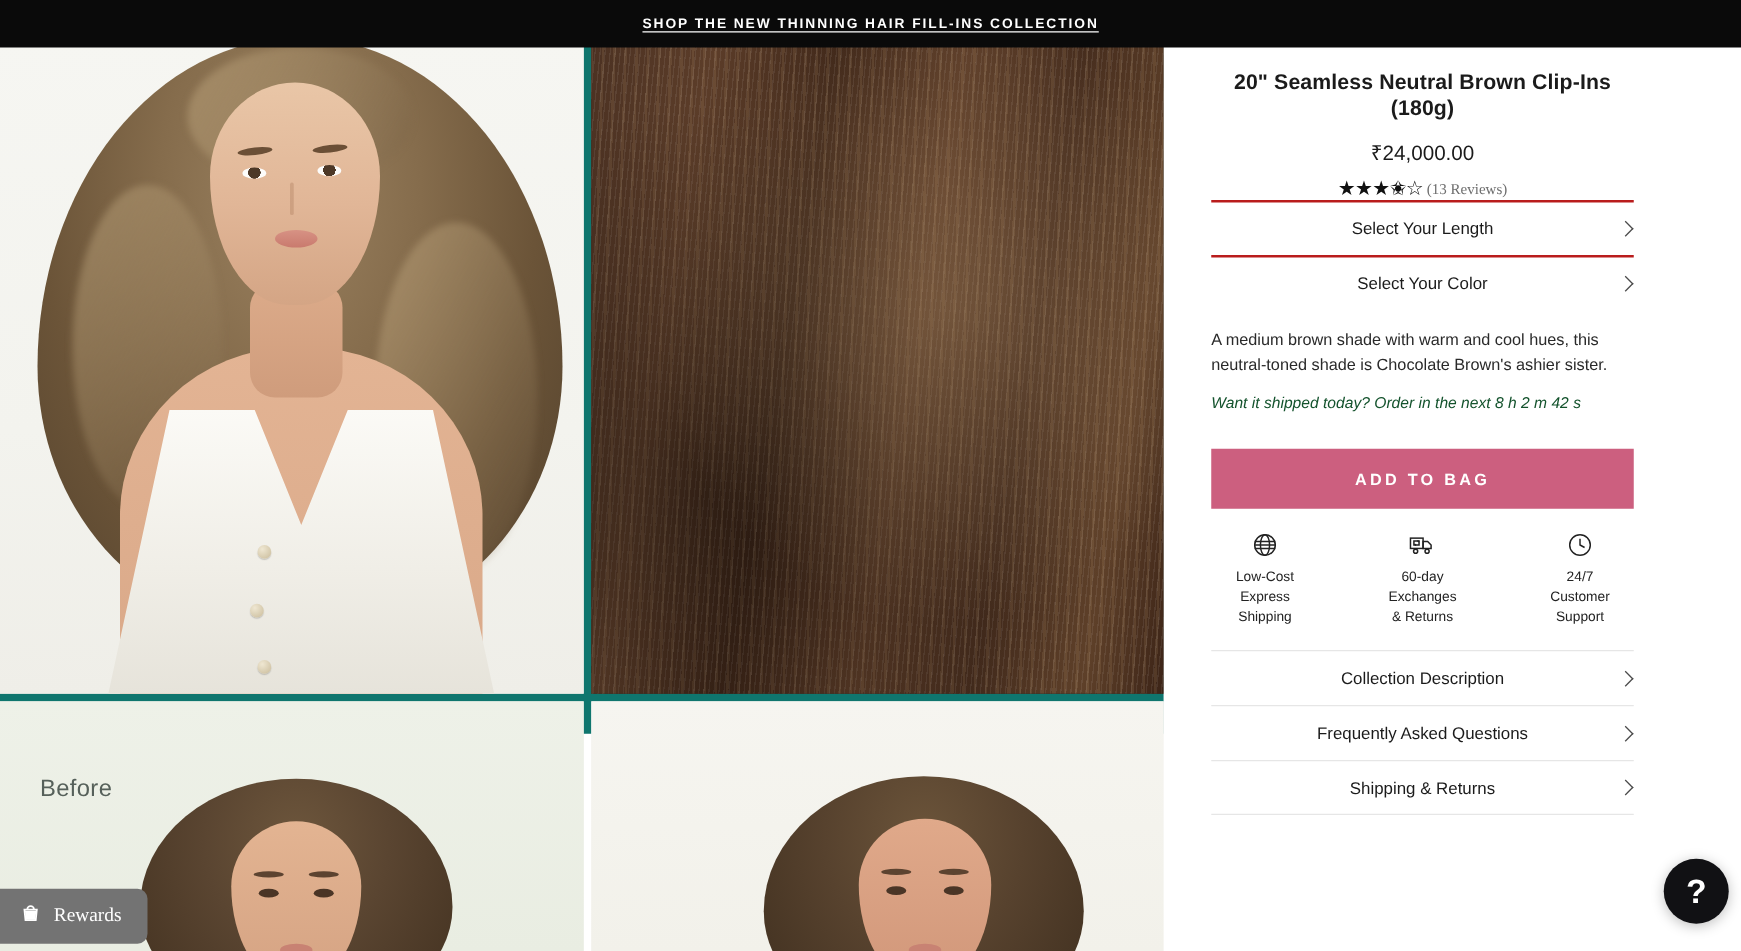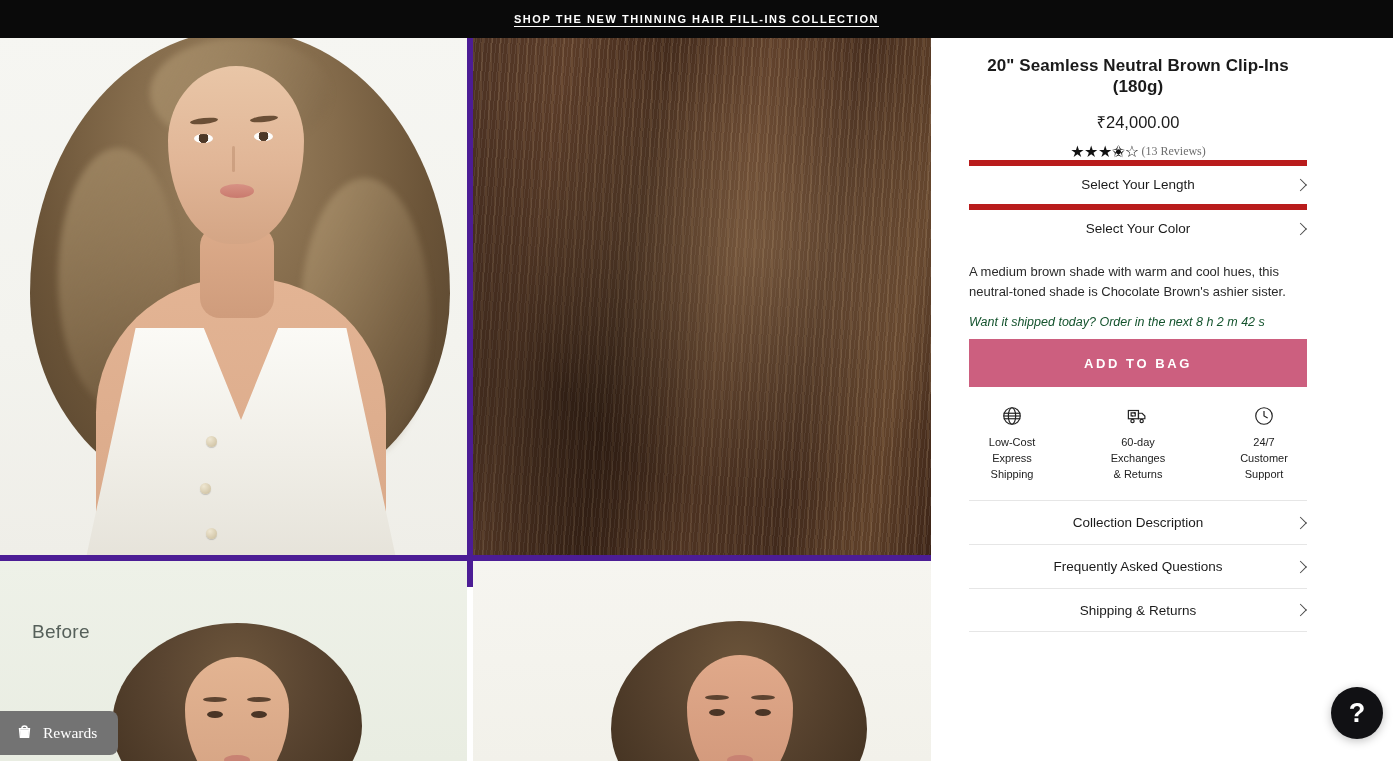--- a/index.html
+++ b/index.html
@@ -25,21 +25,21 @@
     font-weight: 700;
     text-decoration: underline;
     text-underline-offset: 3px;
     white-space: nowrap;
   }
 
   
   #gallery {
     position: absolute; top: 28px; left: 0;
     width: 931px; height: 559px;
-    background: #4c1d95;
+    background: #0f766e;
   }
   .tile { position: absolute; overflow: hidden; }
 
   #tile-model   { left: 0px;   top: 0px;   width: 467px; height: 527px; background:#f4f4ef; }
   #tile-texture { left: 473px; top: 0px;   width: 458px; height: 527px; background:#3a2218; }
   #tile-before  { left: 0px;   top: 533px; width: 467px; height: 200px; background:#eef1e9; }
   #tile-after   { left: 473px; top: 533px; width: 458px; height: 200px; background:#f5f4ef; }
 
   
   .photo-bg { position:absolute; inset:0; }
@@ -160,21 +160,21 @@
   }
   #rating-row {
     margin-top: 11px; display: flex; align-items: center; justify-content: center; gap: 3px;
   }
   #stars { font-size: 16px; color: #111111; letter-spacing: -.5px; line-height: 1; }
   #review-count { font-size: 12px; color: #6e6e6e; font-family: "Liberation Serif", serif; }
 
   .opt-row {
     position: relative;
     height: 44px;
-    border-top: 6px solid #b91c1c;
+    border-top: 2px solid #b91c1c;
     display: flex; align-items: center; justify-content: center;
   }
   .opt-row:last-of-type { border-bottom: 1px solid #e6e6e6; }
   .opt-label { font-size: 13.5px; color: #1b1b1b; }
   .chev {
     position: absolute; right: 2px; top: 50%; transform: translateY(-50%);
     width: 9px; height: 9px;
     border-top: 1.4px solid #4a4a4a; border-right: 1.4px solid #4a4a4a;
     transform: translateY(-50%) rotate(45deg);
   }
@@ -182,21 +182,21 @@
   #shade-desc {
     margin-top: 14px;
     font-size: 13px; color: #2a2a2a; line-height: 1.55; text-align: left;
   }
   #ship-timer {
     margin-top: 12px;
     font-size: 12.5px; color: #14532d; line-height: 1.4; font-style: italic;
   }
 
   #add-to-bag {
-    margin-top: 8px;
+    margin-top: 28px;
     width: 338px; height: 48px;
     background: #cc5f7f; border: none;
     color: #ffffff; font-size: 13px; font-weight: 700;
     letter-spacing: 2.6px;
     cursor: pointer;
   }
 
   #benefits {
     margin-top: 16px;
     display: flex; justify-content: space-between; align-items: flex-start;

